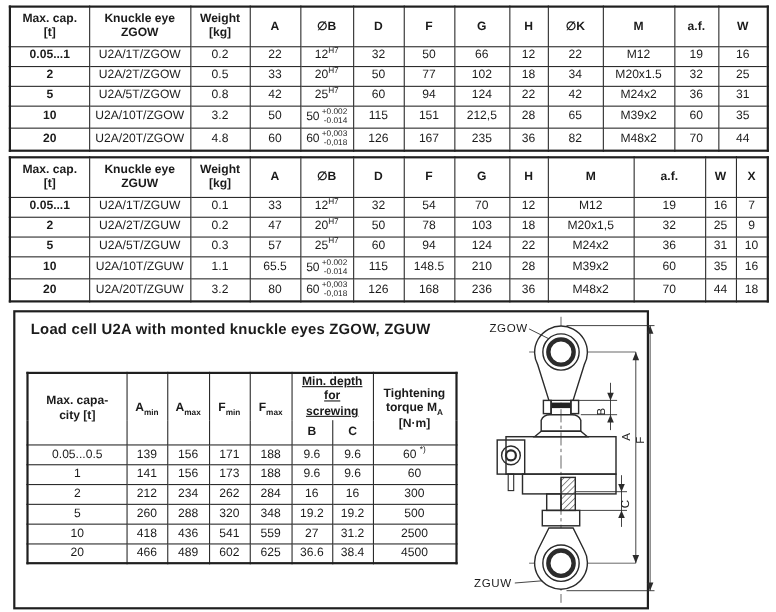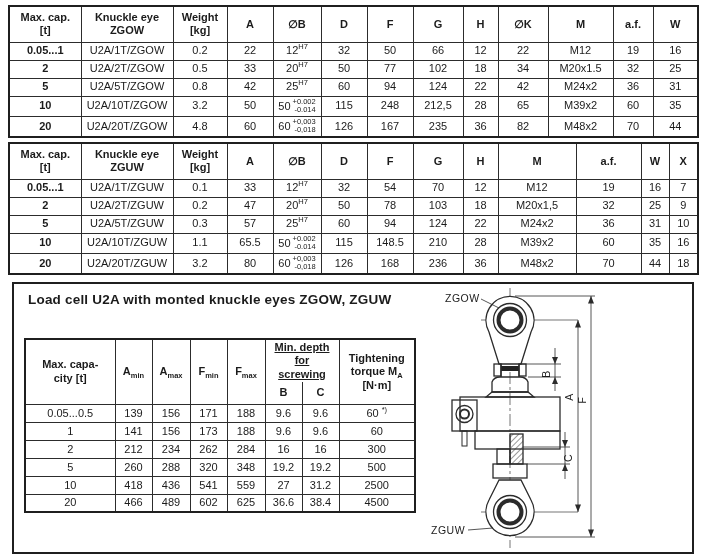--- a/index.html
+++ b/index.html
@@ -8,21 +8,21 @@
   .spec th,.spec td{border:1px solid #2c2c2c;font-size:11px;text-align:center;vertical-align:middle;padding:1px 2px;line-height:1.22;}
   .spec th{font-weight:bold;}
   .t1{left:8px;top:5px;width:689px;}
   .t2{left:8px;top:142px;width:689px;}
   .t1 thead tr,.t2 thead tr{height:36px;}
   .t1 tbody tr,.t2 tbody tr{height:18px;}
   .t1 td:first-child,.t2 td:first-child{font-weight:bold;}
   sup,sub{font-size:7.5px;line-height:0;}
   .tol{display:inline-block;vertical-align:middle;text-align:right;font-size:7.5px;line-height:1.15;margin-left:2px;}
   .tol span{display:block;}
-  .box{position:absolute;left:12px;top:282px;width:682px;height:272px;border:2px solid #1f1f1f;box-sizing:border-box;background:#fff;}
+  .box{position:absolute;left:12px;top:282px;width:578px;height:272px;border:2px solid #1f1f1f;box-sizing:border-box;background:#fff;}
   .title{position:absolute;left:14px;top:8px;font-size:13.5px;font-weight:bold;letter-spacing:.2px;}
   .mount{left:10px;top:54px;width:390px;}
   .mount thead tr:first-child{height:34px;}
   .mount thead tr:last-child{height:22px;}
   .mount tbody tr{height:18px;}
   .mount th.grp{border-bottom:none;text-decoration:underline;}
   .mount th.sub{border-top:none;}
   .footnote{position:absolute;left:8px;top:230px;width:398px;font-size:10.5px;line-height:1.35;}
   .draw{position:absolute;left:411px;top:0;}
   .draw text{font-size:10.5px;fill:#1b1b1b;font-family:"Liberation Sans",sans-serif;letter-spacing:.5px;}
@@ -111,21 +111,21 @@
           <td>36</td>
           <td>31</td>
         </tr>
         <tr>
           <td>10</td>
           <td>U2A/10T/ZGOW</td>
           <td>3.2</td>
           <td>50</td>
           <td>50<span class="tol"><span>+0.002</span><span>-0.014</span></span></td>
           <td>115</td>
-          <td>248</td>
+          <td>151</td>
           <td>212,5</td>
           <td>28</td>
           <td>65</td>
           <td>M39x2</td>
           <td>60</td>
           <td>35</td>
         </tr>
         <tr>
           <td>20</td>
           <td>U2A/20T/ZGOW</td>

